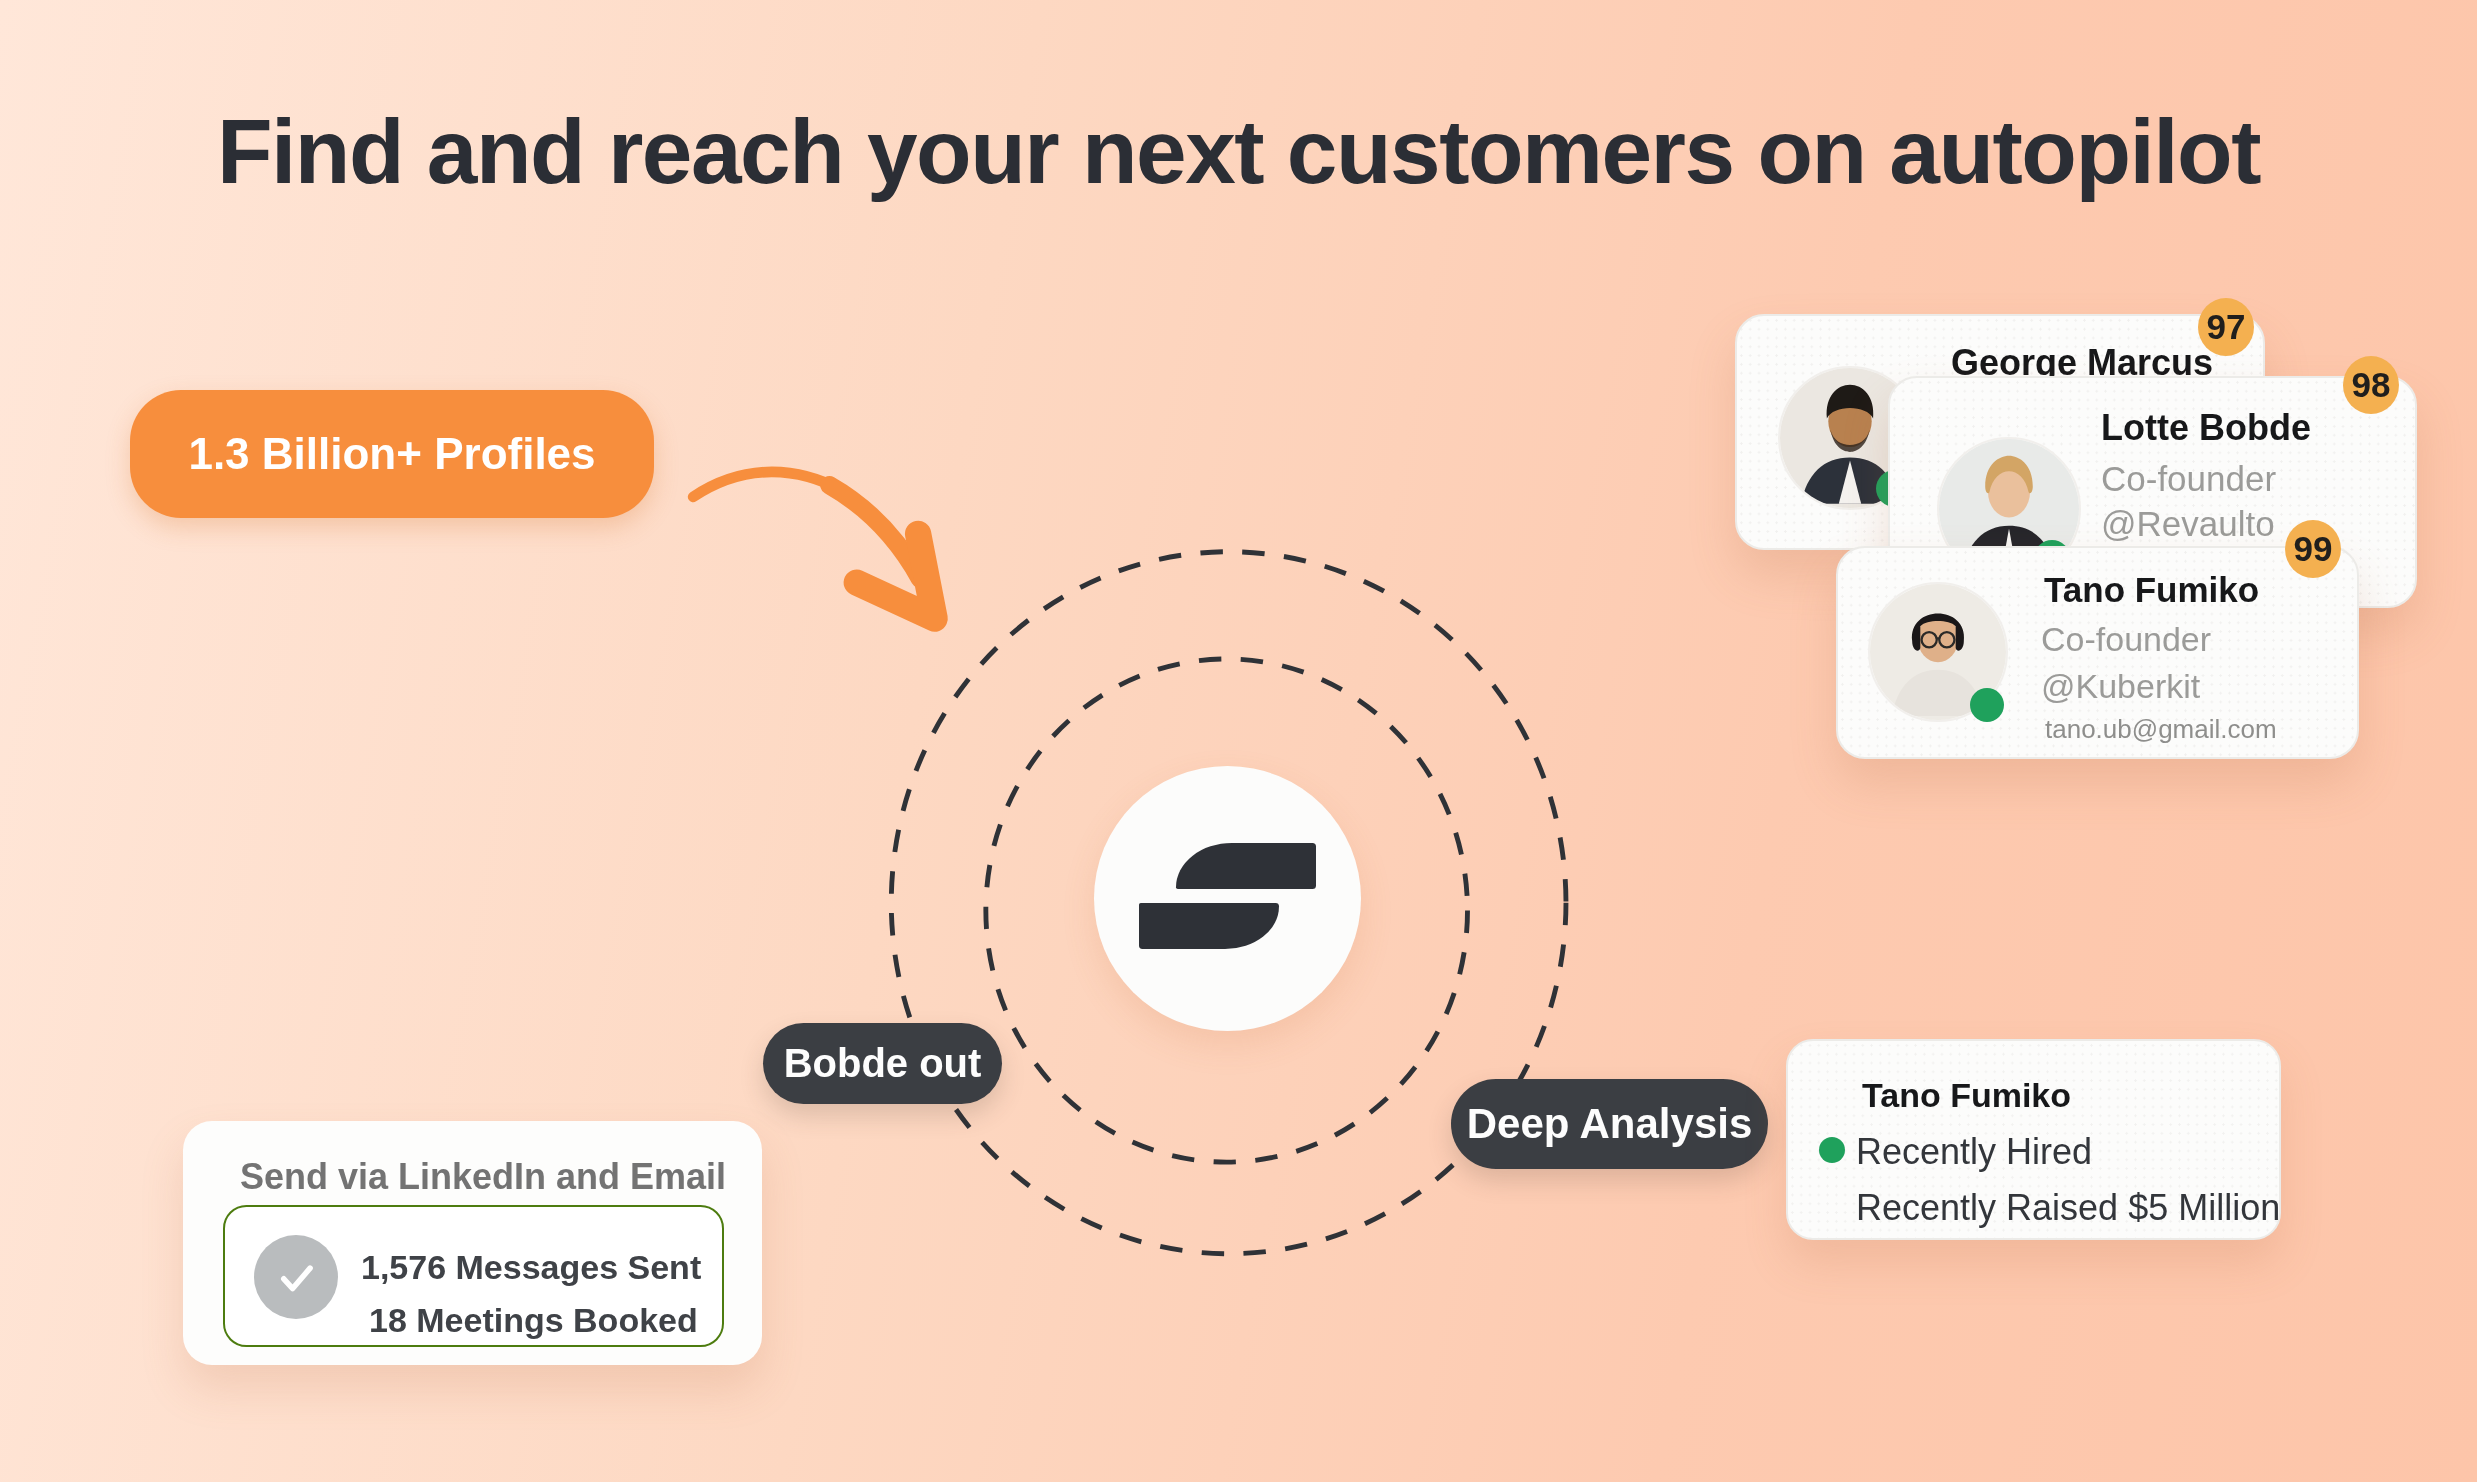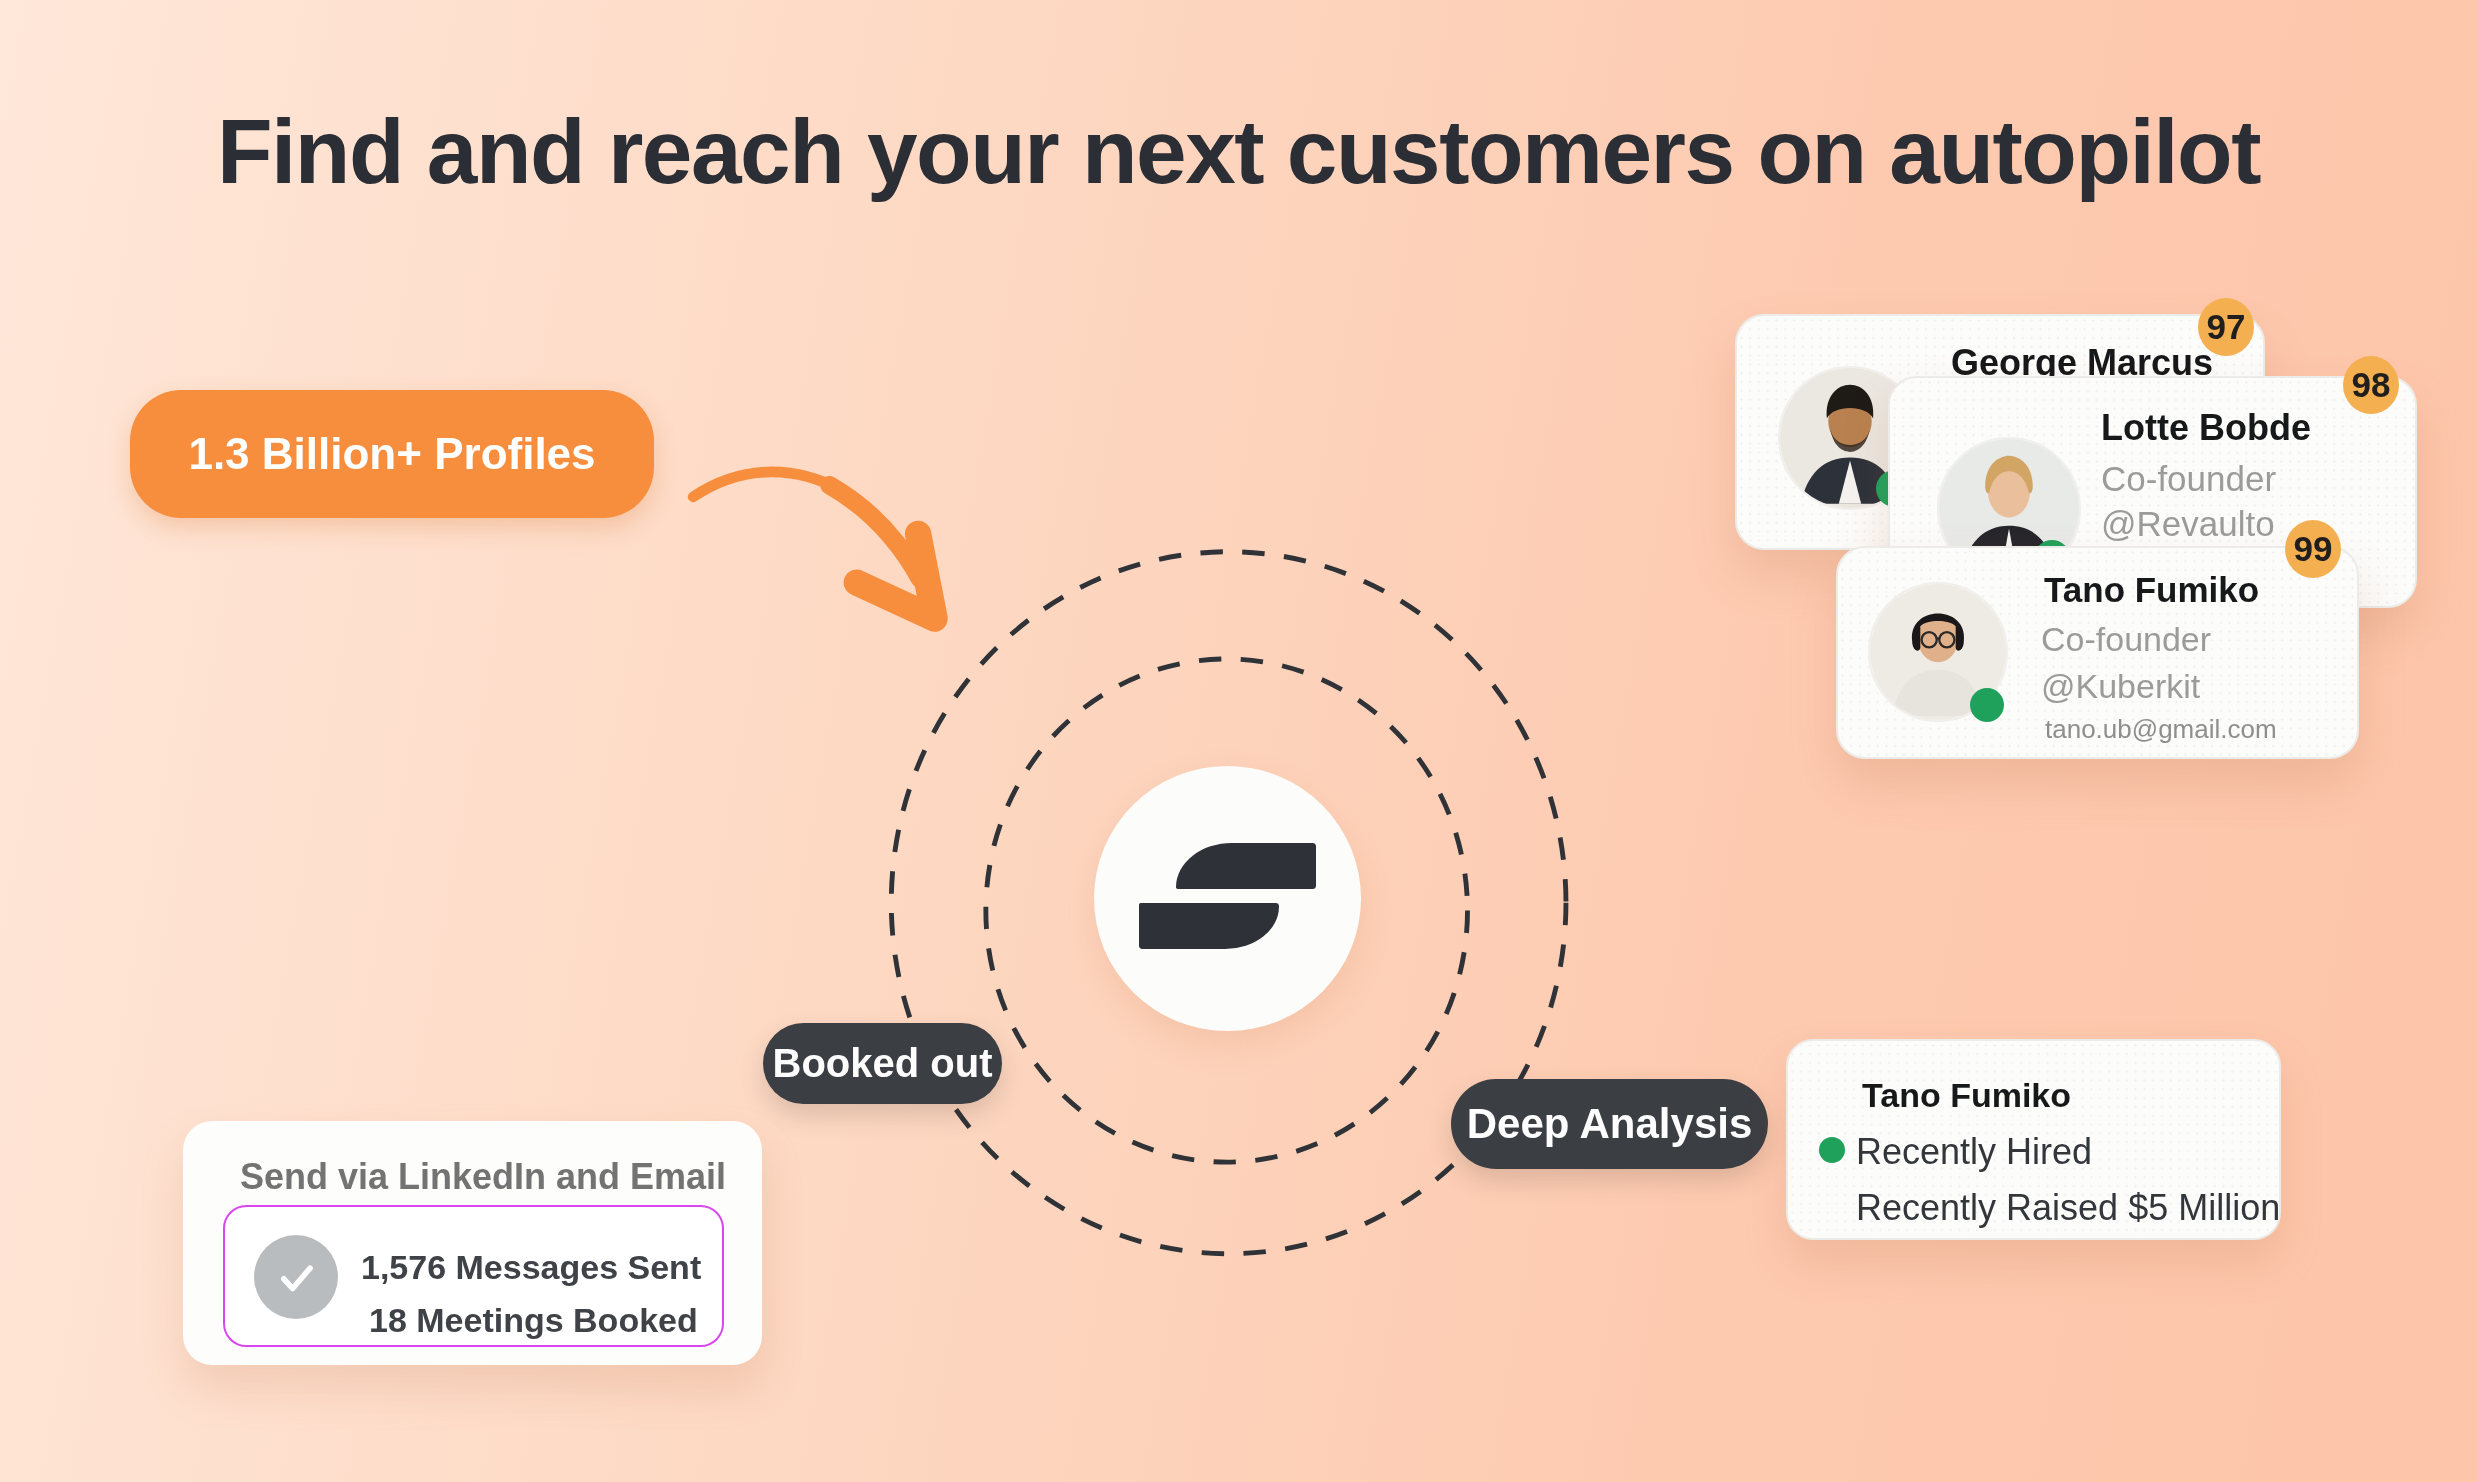--- a/index.html
+++ b/index.html
@@ -56,21 +56,21 @@
   .person-name{position:absolute;font-size:36px;font-weight:700;color:#17181a;white-space:nowrap;}
   .person-sub{position:absolute;font-size:35px;font-weight:400;color:#9b9b99;white-space:nowrap;}
   .person-email{position:absolute;font-size:26px;font-weight:400;color:#8e8e8c;white-space:nowrap;}
   .send-card{
     position:absolute;left:183px;top:1121px;width:579px;height:244px;border-radius:29px;
     background:#fdfdfc;box-shadow:0 23.4px 43px rgba(186,110,70,.18);z-index:2;
   }
   .send-title{position:absolute;left:57px;top:35px;font-size:36px;font-weight:700;color:#737373;white-space:nowrap;}
   .send-inner{
     position:absolute;left:40px;top:84px;width:501px;height:142px;border-radius:23.4px;
-    background:#ffffff;border:2px solid #d946ef;
+    background:#ffffff;border:2px solid #4d7c0f;
   }
   .check-circle{
     position:absolute;left:29px;top:28px;width:84px;height:84px;border-radius:50%;background:#b9bcbe;
     display:flex;align-items:center;justify-content:center;
   }
   .check-circle svg{width:51px;height:51px;}
   .send-line1{position:absolute;left:136px;top:41px;font-size:34px;font-weight:700;color:#3f4247;white-space:nowrap;}
   .send-line2{position:absolute;left:136px;top:94px;font-size:34px;font-weight:700;color:#3f4247;white-space:nowrap;margin-left:8px;}
   .analysis-card{
     position:absolute;left:1786px;top:1039px;width:495px;height:201px;border-radius:27px;
@@ -108,21 +108,21 @@
     <ellipse cx="375" cy="380" rx="346" ry="360" fill="none" stroke="#2f3237" stroke-width="5" stroke-dasharray="23 20"></ellipse>
     <ellipse cx="373" cy="388" rx="247" ry="258" fill="none" stroke="#2f3237" stroke-width="5" stroke-dasharray="23 20"></ellipse>
   </svg>
 
   <div class="logo-circle">
     <div class="logo-bar top"></div>
     <div class="logo-bar bottom"></div>
   </div>
 
   <div class="pill reach">
-    <span>Booked out</span>
+    <span>Bobde out</span>
   </div>
   <div class="pill deep">
     <span>Deep Analysis</span>
   </div>
 
   <div class="card george">
     <div class="avatar" style="left:41px;top:50px;width:144px;height:144px;">
       <svg viewBox="0 0 100 100">
         <rect width="100" height="100" fill="#ebe7e1"></rect>
         <path d="M50 64 C31 64 19 76 15 97 L85 97 C81 76 69 64 50 64 Z" fill="#2c313a"></path>

